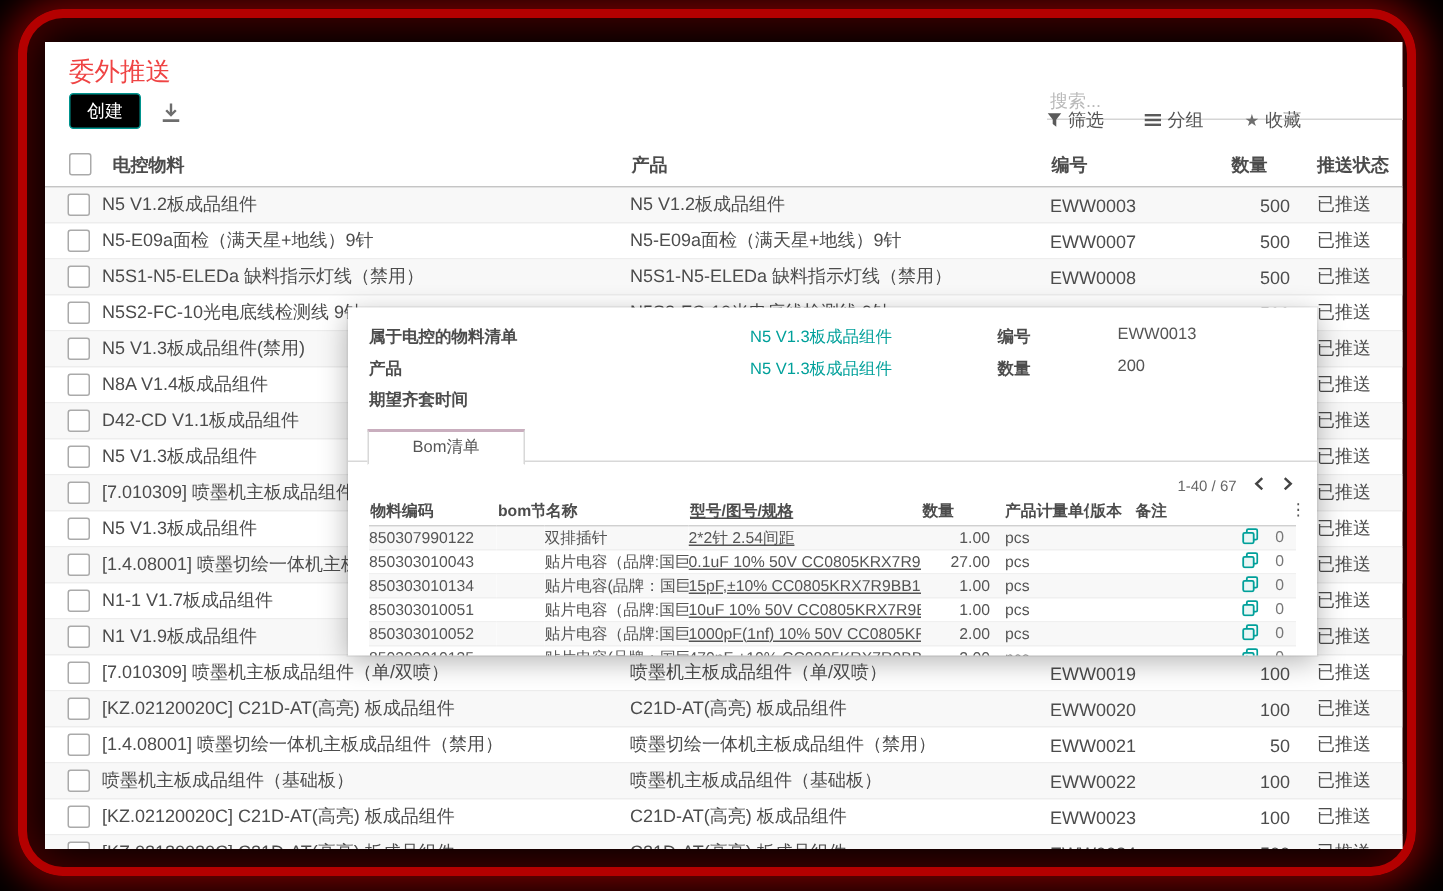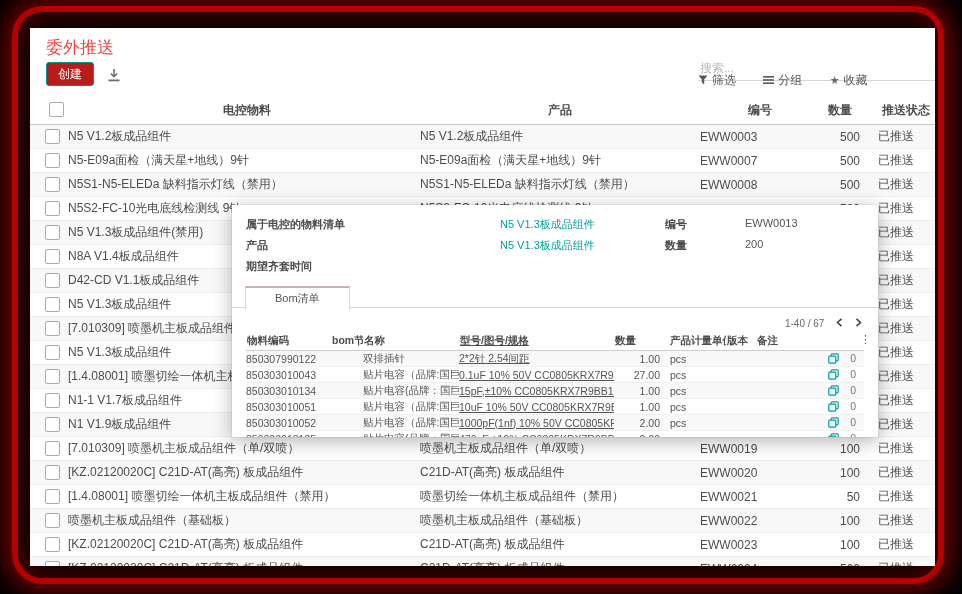--- a/index.html
+++ b/index.html
@@ -7,37 +7,37 @@
        font-family:"Liberation Sans","DejaVu Sans",sans-serif;}
   
   .glow{position:absolute;left:12px;top:6px;width:932px;height:578px;border-radius:30px;
         box-shadow:inset 0 0 0 6px #b40000, inset 0 0 26px 14px #3f0000,
                    0 0 24px 8px rgba(190,0,0,.6);}
   
   .app{position:absolute;left:30px;top:28px;width:905px;height:538px;background:#fff;overflow:hidden;}
 
   
   .title{position:absolute;left:16px;top:8px;font-size:17px;color:#ef4444;}
-  .btn-create{position:absolute;left:16px;top:34px;height:24px;padding:0 11px;background:#b91c1c;
+  .btn-create{position:absolute;left:16px;top:34px;height:24px;padding:0 11px;background:#000000;
               border:1px solid #00948e;border-radius:3px;color:#fff;font-size:12px;cursor:pointer;
               font-family:inherit;}
   .export{position:absolute;left:76px;top:39px;width:16px;height:16px;cursor:pointer;}
   .search-wrap{position:absolute;left:668px;top:30px;width:237px;}
   .search-wrap input{width:100%;border:none;border-bottom:1px solid #d5d5d5;outline:none;
                      font-size:12px;padding:2px 0 5px 2px;color:#555;font-family:inherit;}
   .search-wrap input::placeholder{color:#b9b9b9;}
   .filters{position:absolute;left:668px;top:44px;font-size:12px;color:#555;}
   .filters .fitem{display:inline-block;margin-right:24px;cursor:pointer;white-space:nowrap;}
   .filters svg{vertical-align:-1px;margin-right:4px;}
   .star{color:#6e6e6e;font-size:11px;margin-right:4px;}
 
   
   .list{position:absolute;left:0;top:68px;width:905px;}
   table.main{border-collapse:collapse;table-layout:fixed;width:905px;font-size:12px;color:#4c4c4c;}
-  table.main th{height:26px;font-weight:700;text-align:center;border-bottom:1px solid #c5c5c5;
+  table.main th{height:26px;font-weight:700;text-align:left;border-bottom:1px solid #c5c5c5;
                 white-space:nowrap;overflow:hidden;}
   table.main td{height:23px;padding:0;border-top:1px solid #ededed;white-space:nowrap;overflow:hidden;}
   table.main tbody tr:nth-of-type(odd){background:#f8f8f8;}
   .c-cb{width:38px;} .c-mat{width:352px;} .c-prod{width:280px;} .c-num{width:120px;}
   .c-qty{width:40px;text-align:right;} .c-status{width:75px;padding-left:18px !important;}
   th.c-status{padding-left:18px;}
   td.c-mat,th.c-mat{padding-left:7px;}
   .cb{display:inline-block;width:13px;height:13px;border:1px solid #aaa;border-radius:2px;
       background:#fff;margin-left:15px;vertical-align:middle;cursor:pointer;}
   th .cb{margin-bottom:2px;}

